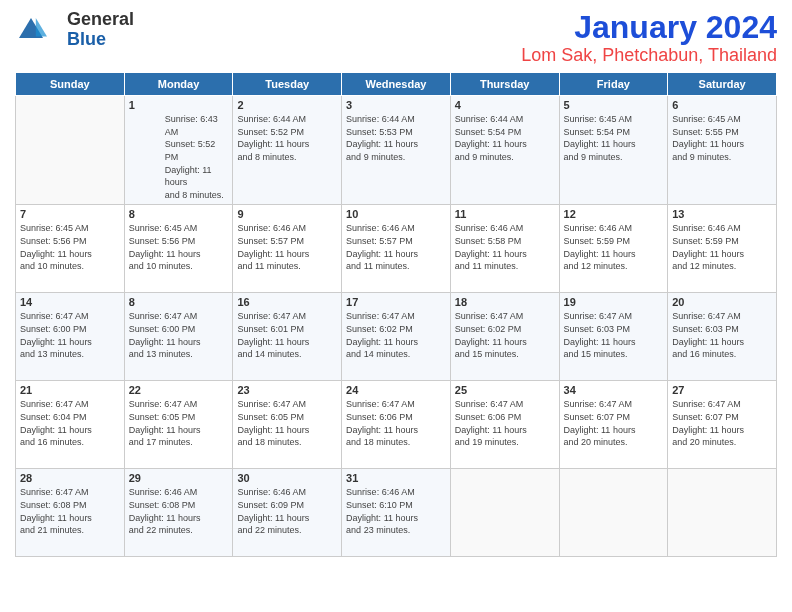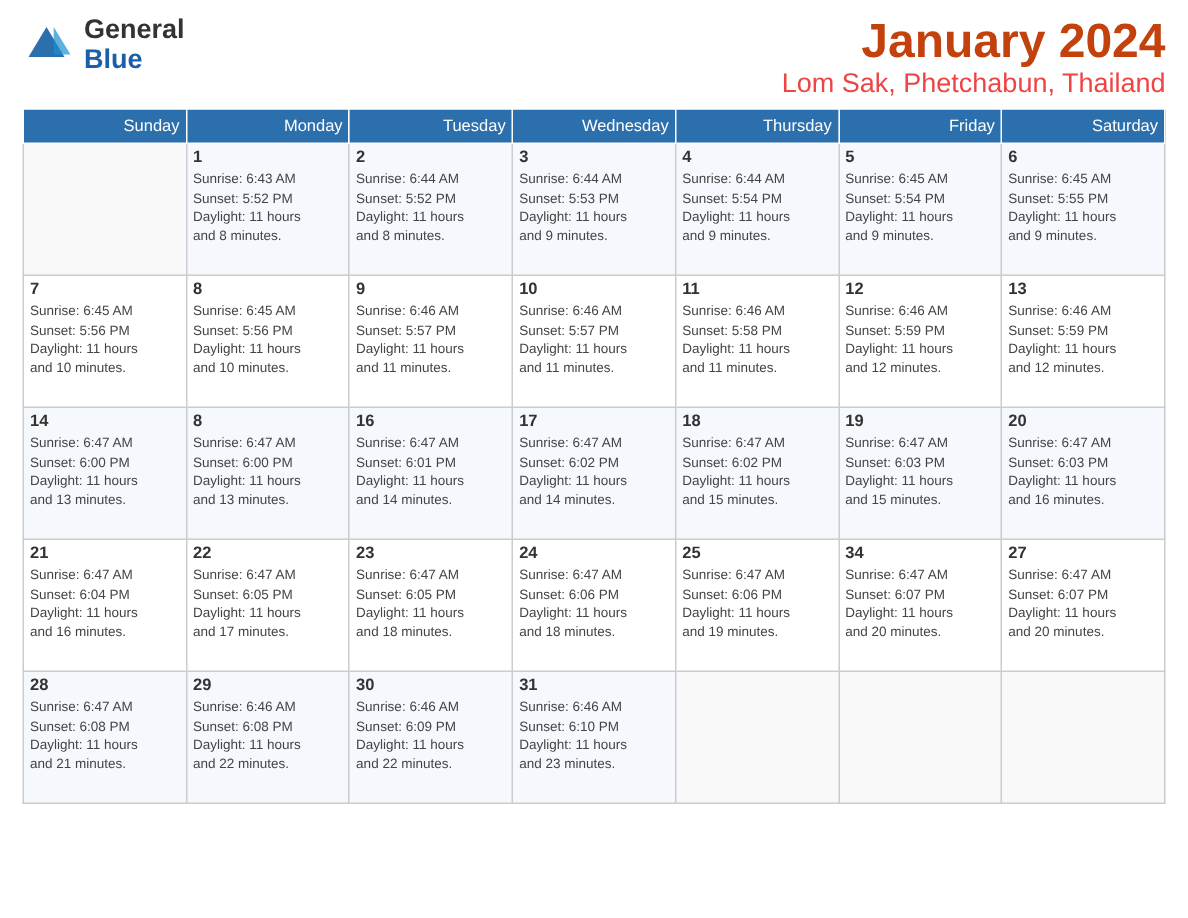--- a/index.html
+++ b/index.html
@@ -17,58 +17,58 @@
     }
     .header {
       display: flex;
       align-items: flex-start;
       justify-content: space-between;
       margin-bottom: 6px;
     }
     .logo {
       display: flex;
       align-items: center;
-      gap: 9px;
+      gap: 20px;
     }
     .logo-text {
       font-size: 18px;
       font-weight: bold;
       line-height: 1.1;
     }
     .logo-general { color: #333; }
     .logo-blue { color: #1a5fa8; text-align: center; }
     .logo-icon {
       width: 32px;
       height: 32px;
     }
     .title-block {
       text-align: right;
     }
     .month-title {
       font-size: 32px;
       font-weight: bold;
-      color: #c2410c;
+      color: #1d4ed8;
       line-height: 1.1;
     }
     .location {
       font-size: 18px;
       color: #ef4444;
     }
     table {
       width: 100%;
       border-collapse: collapse;
       table-layout: fixed;
     }
     thead tr th {
       background-color: #2c6fad;
       color: white;
       font-size: 11px;
-      font-weight: normal;
+      font-weight: bold;
       padding: 5px 4px;
-      text-align: right;
+      text-align: center;
       border: 1px solid #fff;
     }
     tbody tr td {
       border: 1px solid #ccc;
       vertical-align: top;
       padding: 3px 4px;
       font-size: 9.5px;
       color: #333;
       height: 88px;
     }
@@ -125,21 +125,21 @@
           <th>Thursday</th>
           <th>Friday</th>
           <th>Saturday</th>
         </tr>
     </thead>
     <tbody id="calendar-body">
     <tr>
           <td class="empty-cell"></td>
           <td>
             <span class="day-number">1</span>
-            <div class="day-info" style="white-space: pre-line;">Sunrise: 6:43 AM
+            <div class="day-info" style="white-space: pre-line; margin-left: 36px;">Sunrise: 6:43 AM
 Sunset: 5:52 PM
 Daylight: 11 hours
 and 8 minutes.</div>
           </td>
           <td>
             <span class="day-number">2</span>
             <div class="day-info" style="white-space: pre-line;">Sunrise: 6:44 AM
 Sunset: 5:52 PM
 Daylight: 11 hours
 and 8 minutes.</div>

